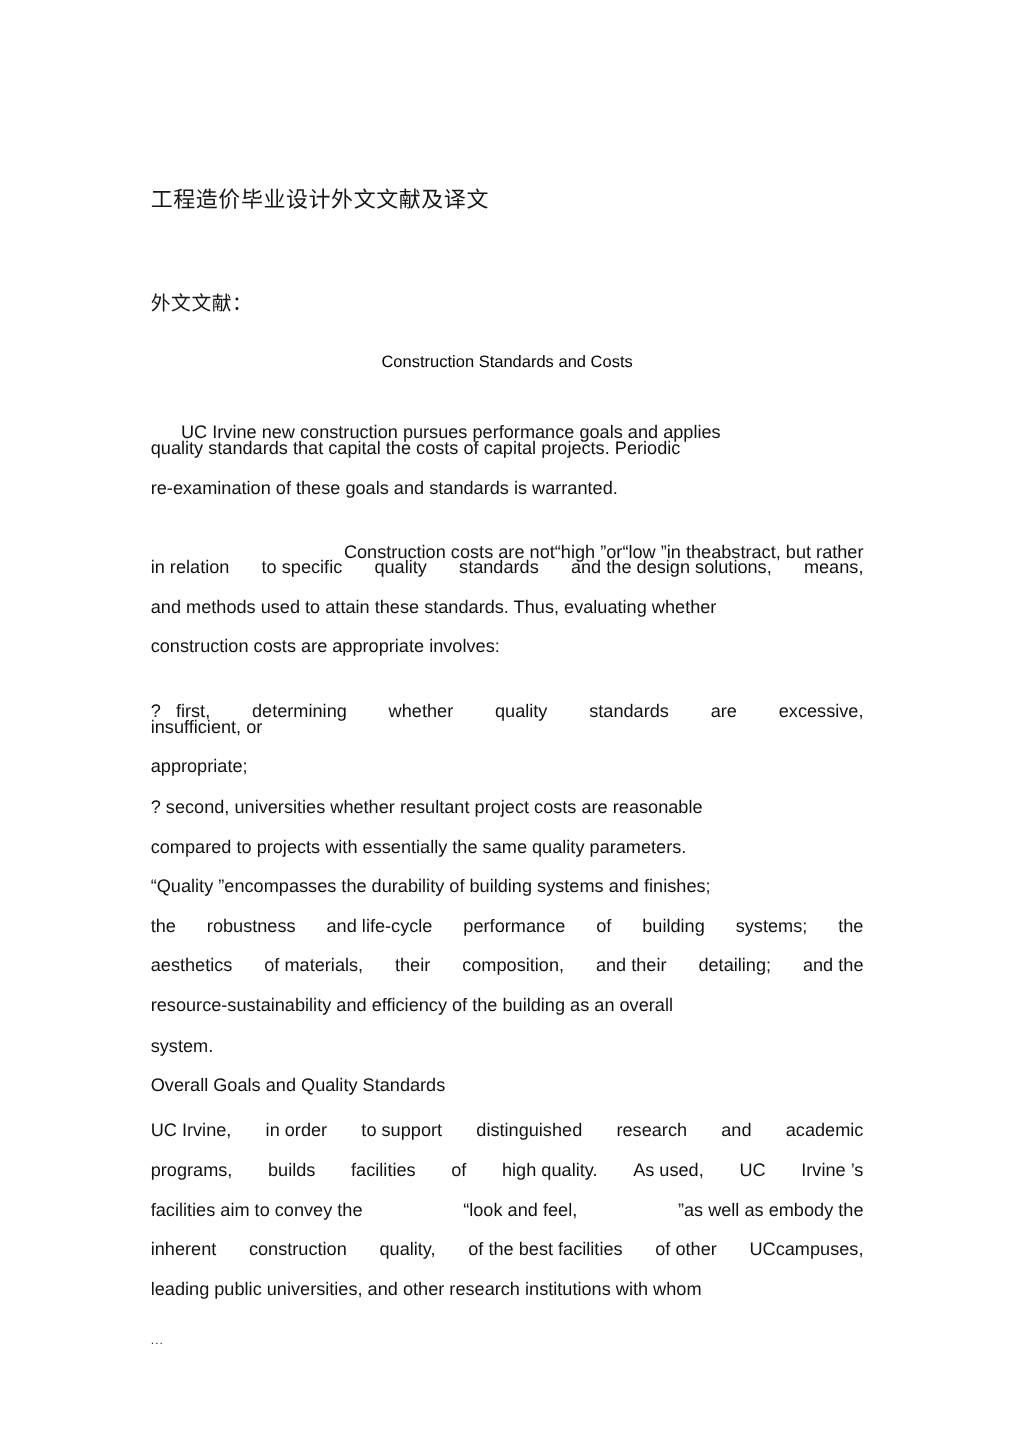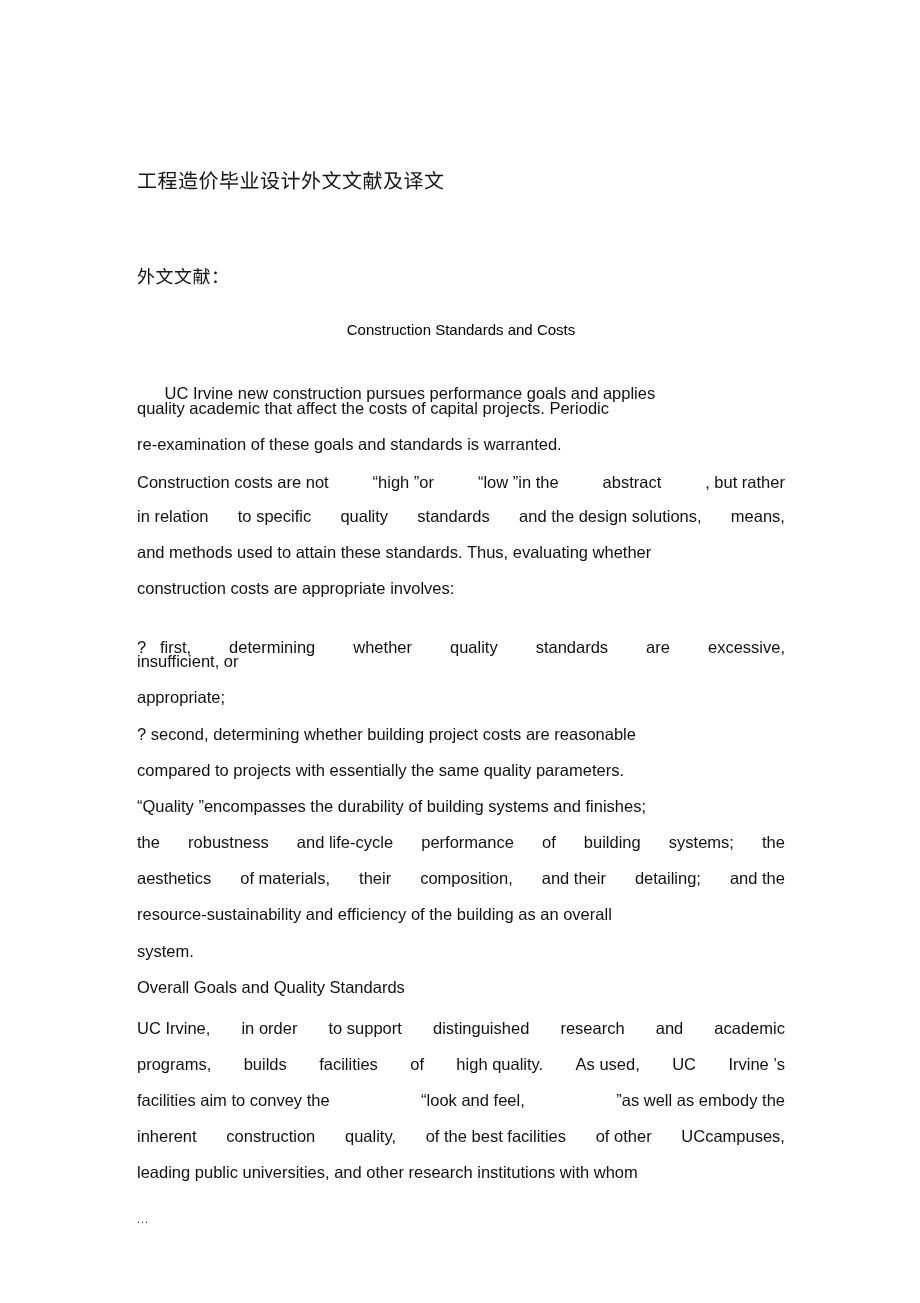--- a/index.html
+++ b/index.html
@@ -105,23 +105,23 @@
   <div class="content">
 
     <div class="doc-title">工程造价毕业设计外文文献及译文</div>
 
     <div class="section-label">外文文献：</div>
 
     <div class="article-heading">Construction Standards and Costs</div>
 
     <div id="body-lines">
         <div class="line" style="top: 361px; margin-top: 21px;">      UC Irvine new construction pursues performance goals and applies</div>
-        <div class="line" style="top: 397px;">quality academic that affect the costs of capital projects. Periodic</div>
+        <div class="line" style="top: 397px;">quality standards that capital the costs of capital projects. Periodic</div>
         <div class="line" style="top: 433px;">re-examination of these goals and standards is warranted.</div>
-        <div class="line just" style="top: 471px;">
+        <div class="line just" style="top: 491px; justify-content: flex-end;">
           <span>Construction costs are not</span>
           <span>“high ”or</span>
           <span>“low ”in the</span>
           <span>abstract</span>
           <span>, but rather</span>
         </div>
         <div class="line just" style="top: 505px;">
           <span>in relation</span>
           <span>to specific</span>
           <span>quality</span>
@@ -135,21 +135,21 @@
           <span>?   first,</span>
           <span>determining</span>
           <span>whether</span>
           <span>quality</span>
           <span>standards</span>
           <span>are</span>
           <span>excessive,</span>
         </div>
         <div class="line" style="top: 650px;">insufficient, or</div>
         <div class="line" style="top: 686px;">appropriate;</div>
-        <div class="line" style="top: 723px;">? second, determining whether building project costs are reasonable</div>
+        <div class="line" style="top: 723px;">? second, universities whether resultant project costs are reasonable</div>
         <div class="line" style="top: 759px;">compared to projects with essentially the same quality parameters.</div>
         <div class="line" style="top: 795px;">“Quality ”encompasses the durability of building systems and finishes;</div>
         <div class="line just" style="top: 831px;">
           <span>the</span>
           <span>robustness</span>
           <span>and life-cycle</span>
           <span>performance</span>
           <span>of</span>
           <span>building</span>
           <span>systems;</span>

